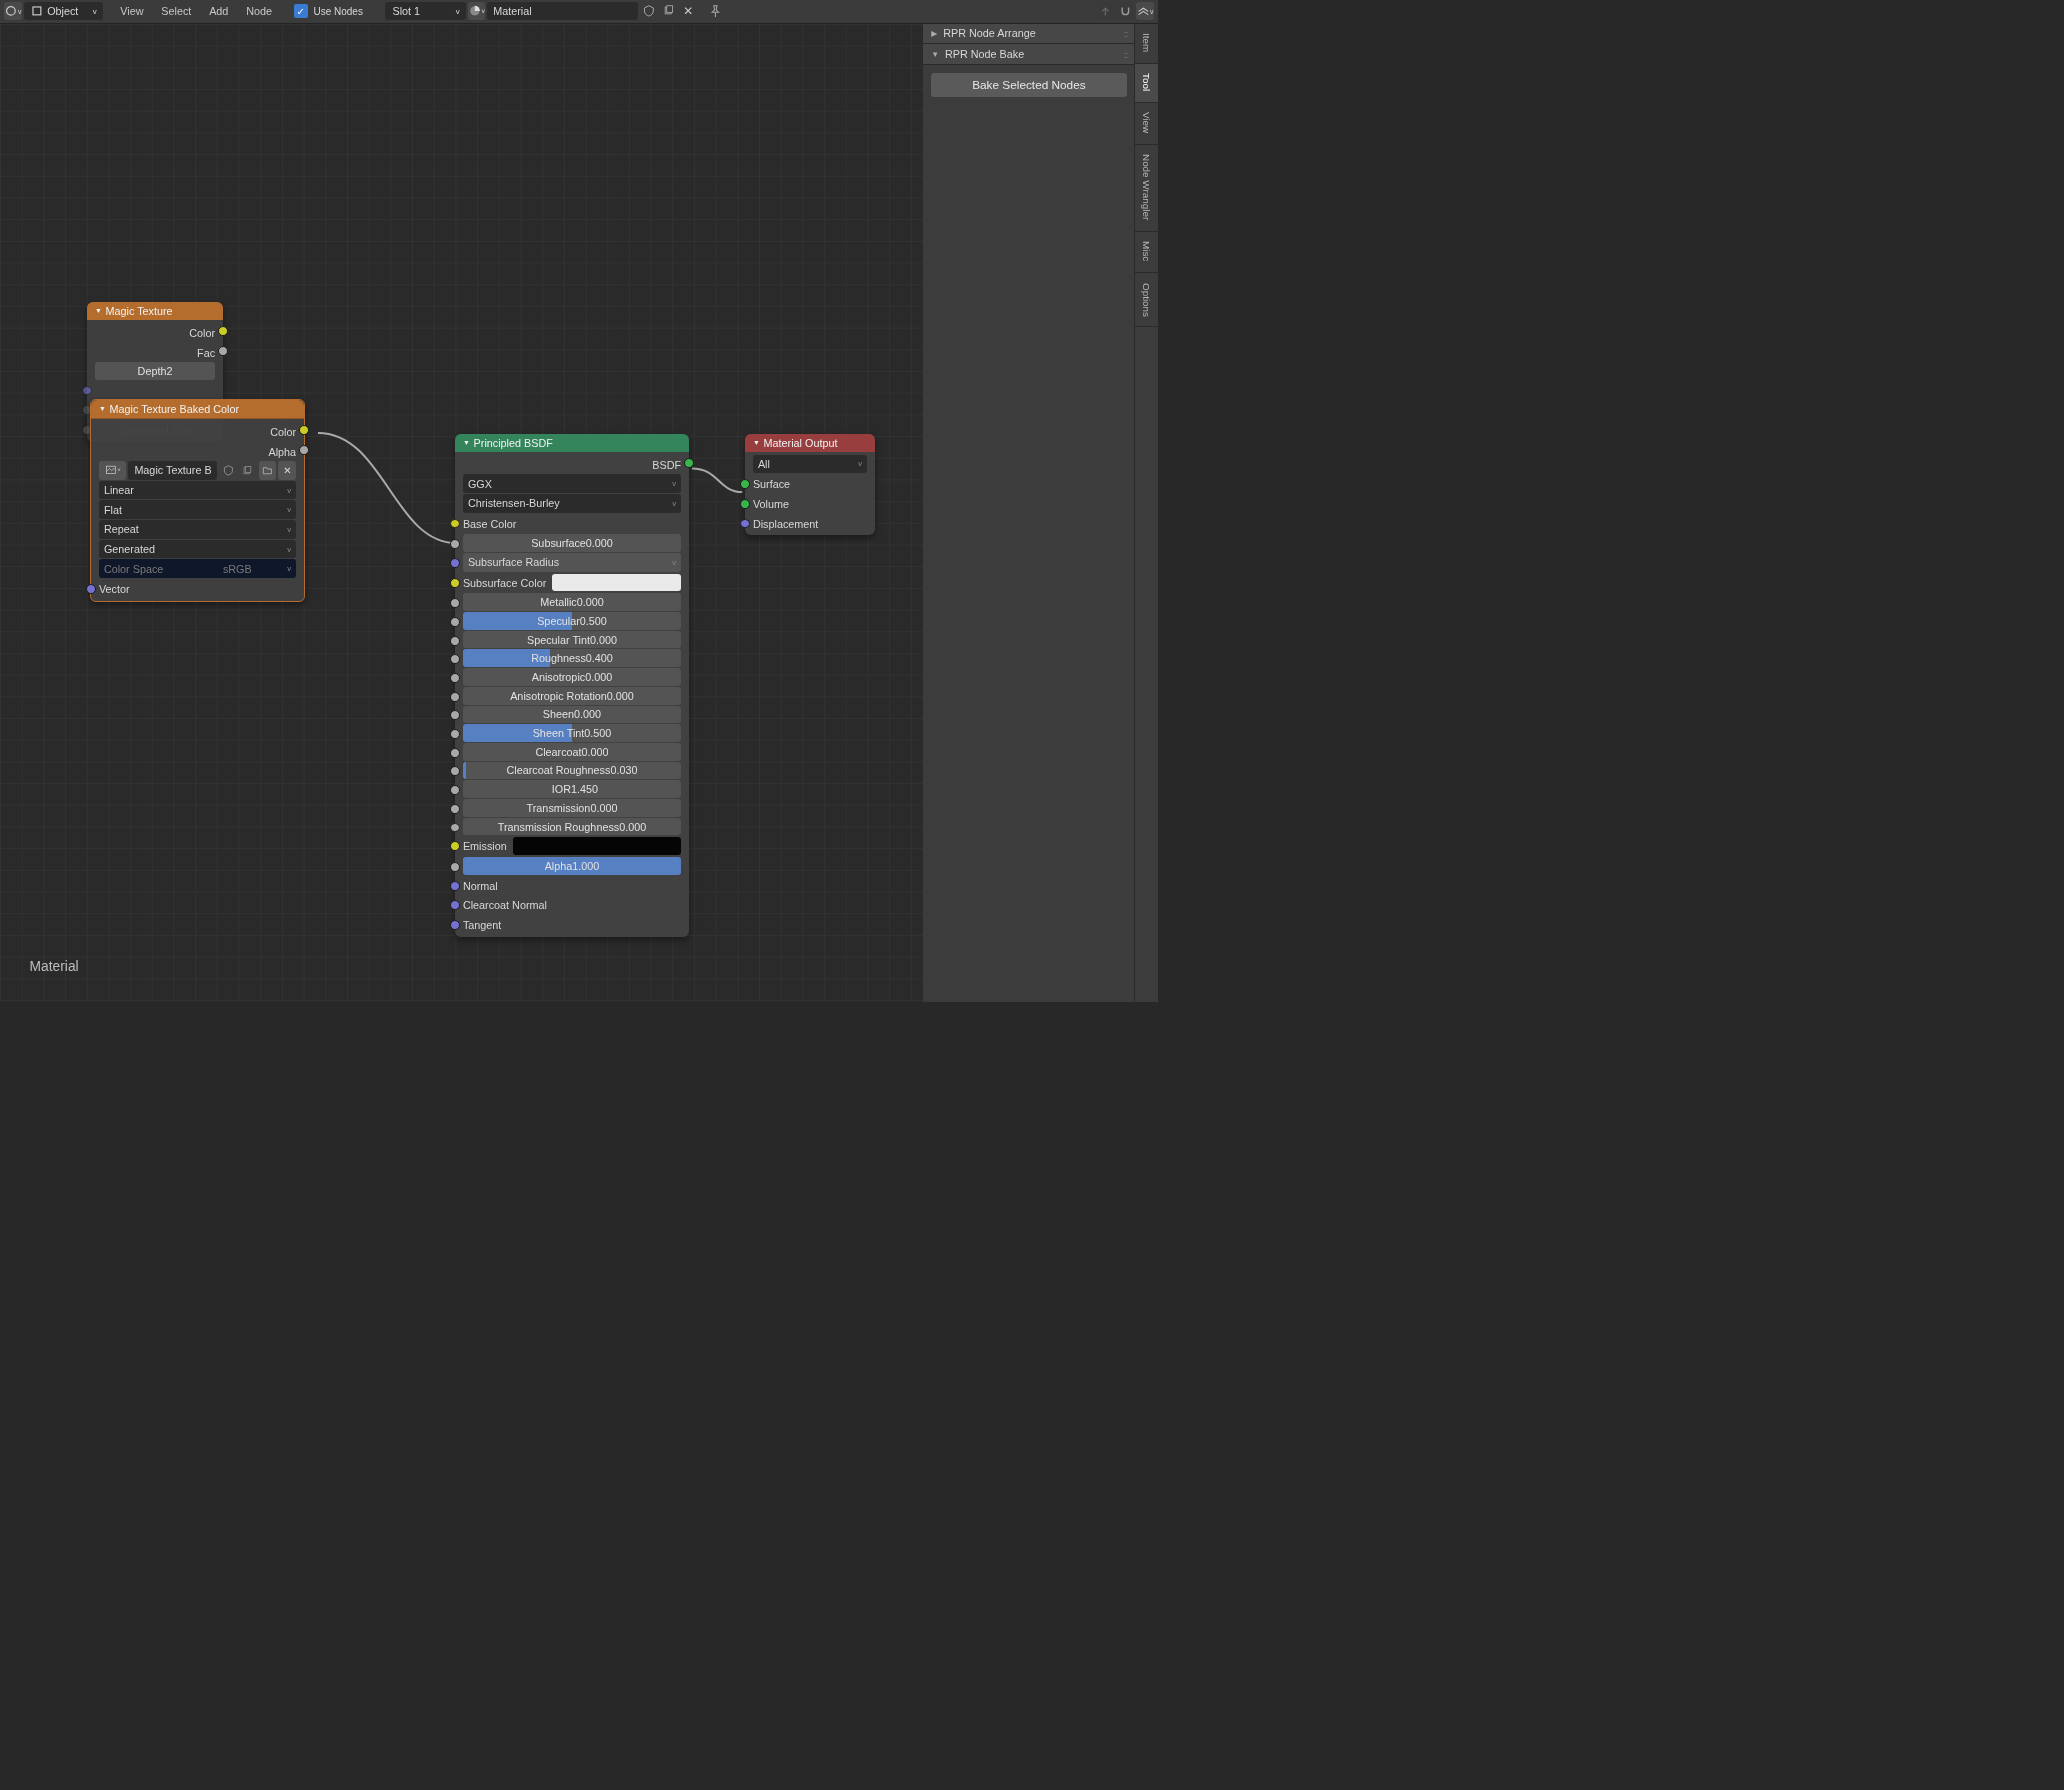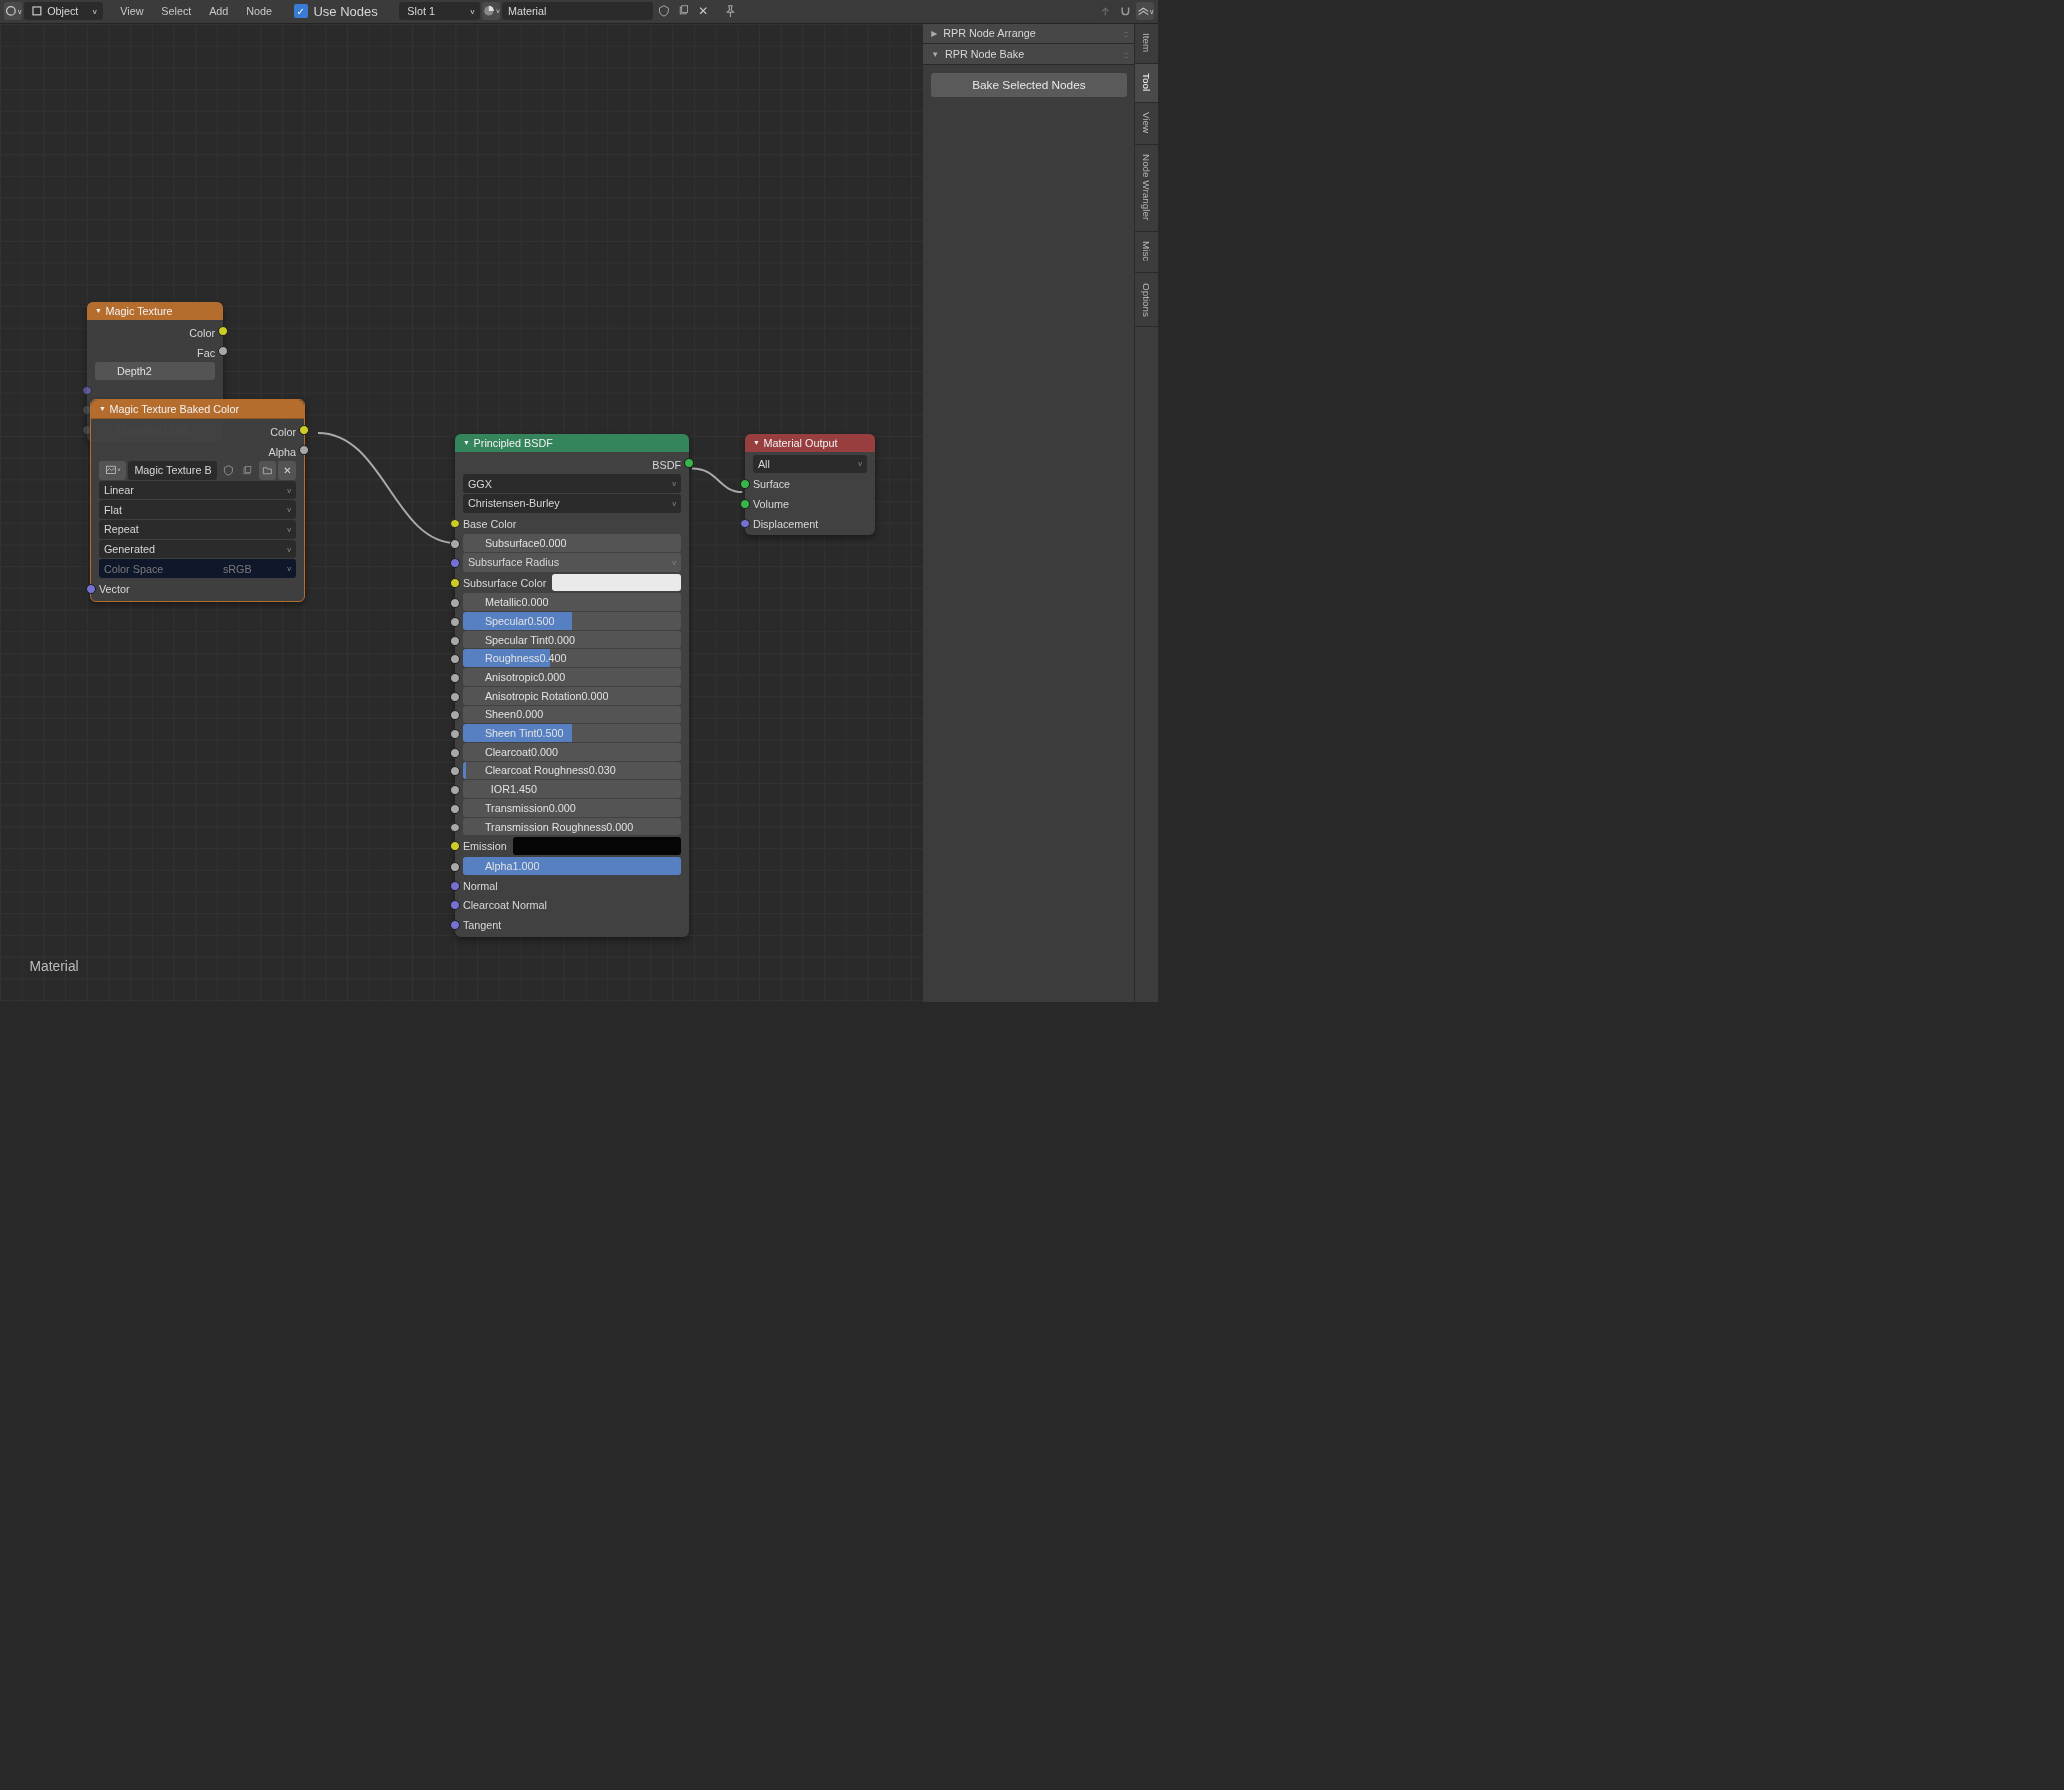--- a/index.html
+++ b/index.html
@@ -47,21 +47,21 @@
 .row.input { justify-content: flex-start; }
 .row-label { color: #d8d8d8; }
 .socket { width: 9.9px; height: 9.9px; border-radius: 50%; position: absolute; top: 50%; transform: translateY(-50%); border: 1px solid #1a1a1a; }
 .socket.out { right: -4.9px; }
 .socket.in { left: -4.9px; }
 .sock-yellow { background: #cccc29; }
 .sock-grey { background: #a8a8a8; }
 .sock-purple { background: #7571d3; }
 .sock-green { background: #39b54a; }
 
-.slider { background: #545454; border-radius: 3px; margin: 1px 7.9px; height: 17.7px; display: flex; align-items: center; padding: 0 22px; position: relative; justify-content: flex-start; overflow: hidden; }
+.slider { background: #545454; border-radius: 3px; margin: 1px 7.9px; height: 17.7px; display: flex; align-items: center; padding: 0 13px; position: relative; justify-content: center; overflow: hidden; }
 .slider .sl-label { color: #e2e2e2; z-index: 1; }
 .slider .sl-value { color: #e2e2e2; z-index: 1; }
 .slider-fill { position: absolute; left: 0; top: 0; bottom: 0; background: #5680c2; }
 .slider.notch::before { content:''; position:absolute; left:0; top:0; bottom:0; width:3px; background:#5680c2; }
 
 .dropdown { background: #2b2b2b; border-radius: 3px; margin: 1px 7.9px; height: 18.7px; display: flex; align-items: center; padding: 0 5px; justify-content: space-between; color: #d8d8d8; cursor: pointer; }
 .dropdown .chev { font-size: 7.9px; color: #888; }
 .dropdown.disabled { background: #0f172a; color: #7a7a7a; }
 
 .color-swatch { height: 17.7px; border-radius: 3px; flex: 1; margin-left: 5.9px; }
@@ -97,21 +97,21 @@
       </span>
     <span style="font-size:7.9px">v</span>
   </span>
   <span style="width:5.9px"></span>
   <span class="header-label">View</span>
   <span class="header-label">Select</span>
   <span class="header-label">Add</span>
   <span class="header-label">Node</span>
   <span style="width:9.9px"></span>
   <span class="checkbox">✓</span>
-  <span style="font-size:13px">Use Nodes</span>
+  <span style="font-size:10px">Use Nodes</span>
   <span style="width:17.7px"></span>
   <span class="header-dropdown" style="min-width:81px">
     <span>Slot 1</span>
       <span style="font-size:7.9px">v</span>
   </span>
   <span class="header-icon">
     <svg width="13.8" height="13.8" viewBox="0 0 16 16">
         <circle cx="8" cy="8" r="6" fill="#888"></circle>
         <circle cx="8" cy="8" r="6" fill="none" stroke="#444"></circle>
         <path d="M8 2 A6 6 0 0 1 14 8 L8 8 Z" fill="#ddd"></path>

